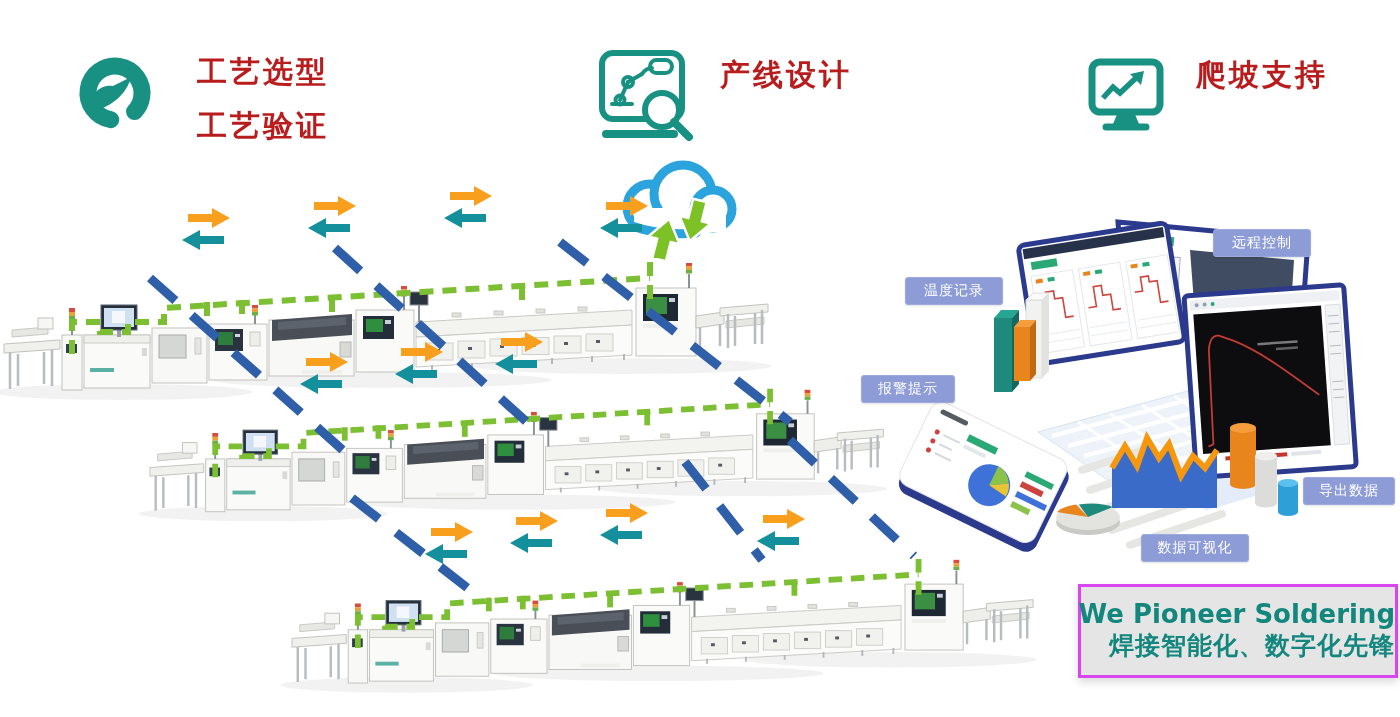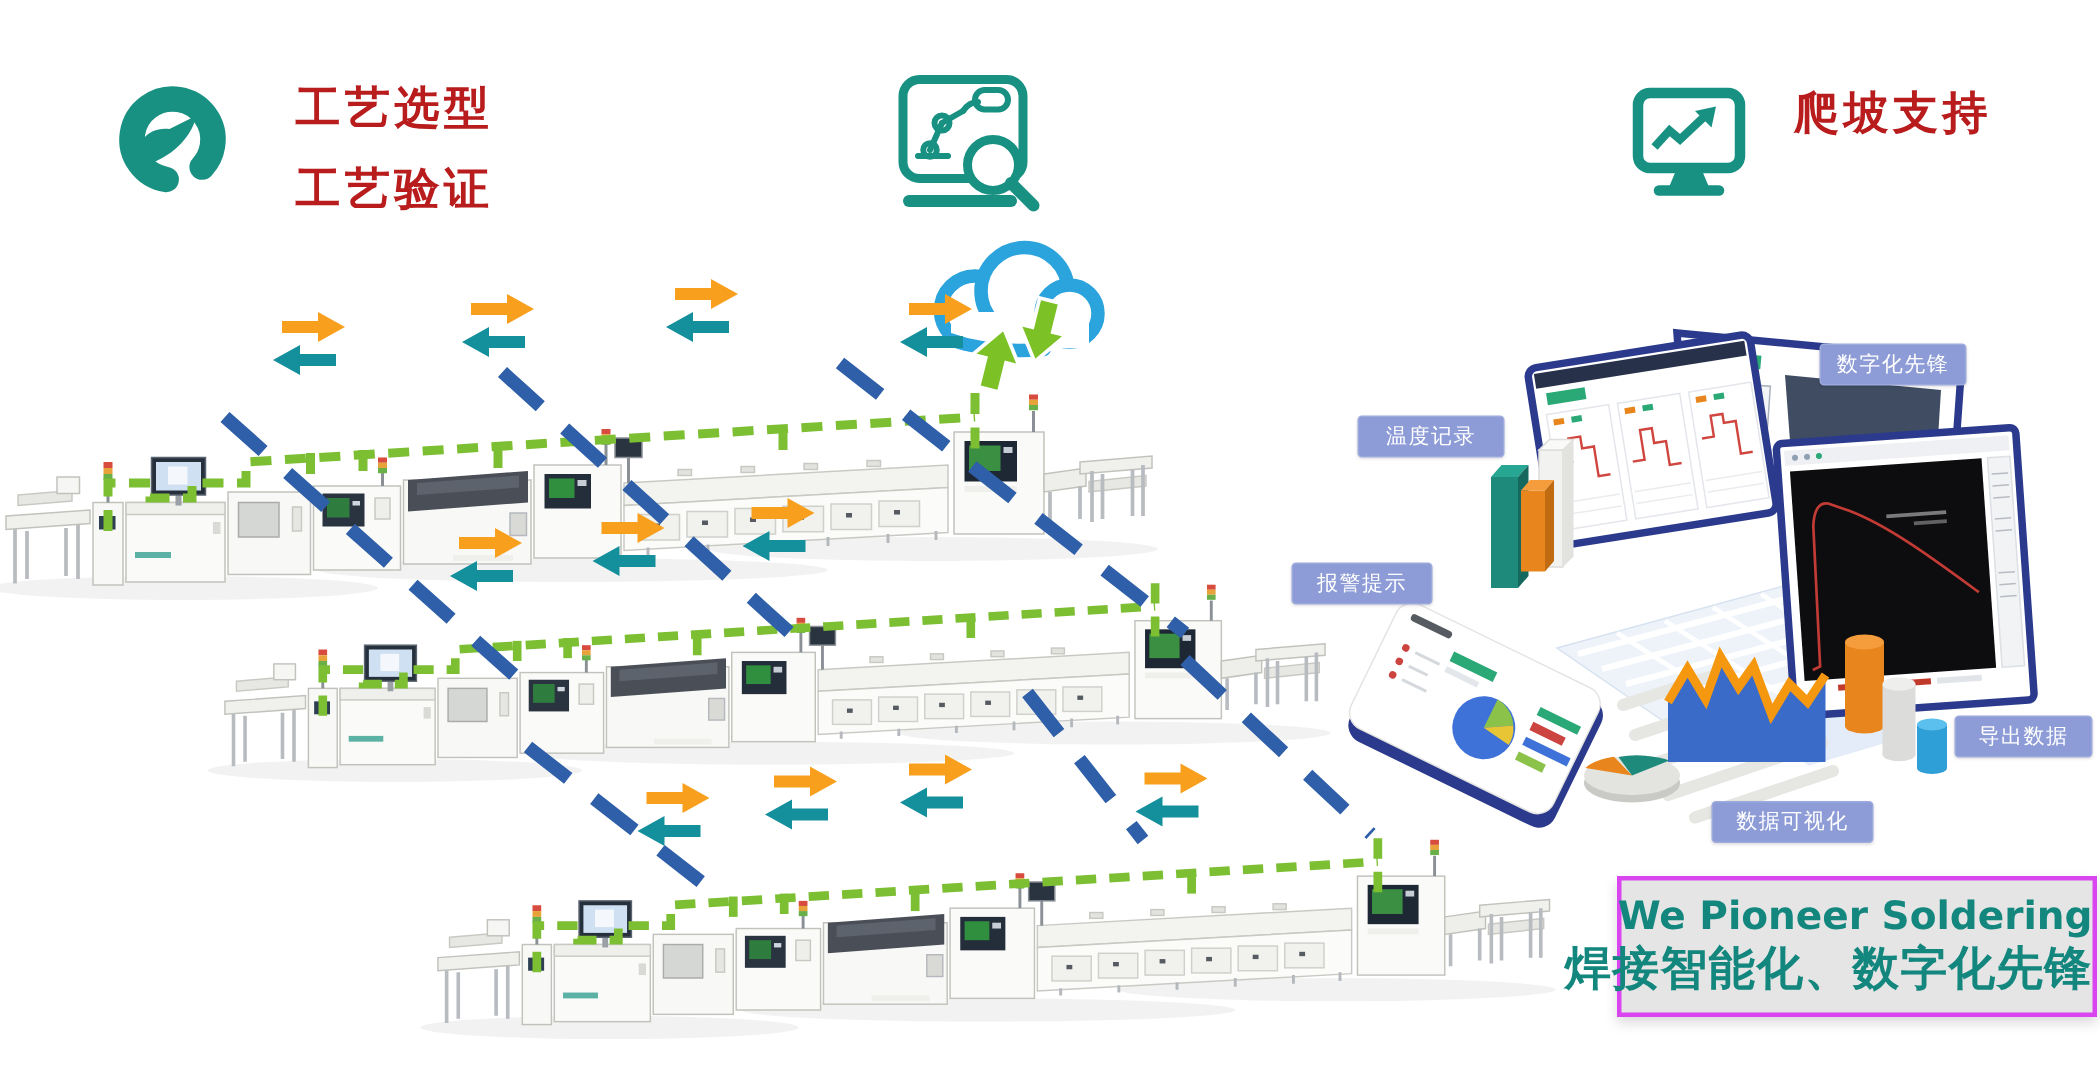--- a/index.html
+++ b/index.html
@@ -7,21 +7,21 @@
           font-family:"DejaVu Sans","Liberation Sans",sans-serif;}
   #art{position:absolute;left:0;top:0;}
   .feature-label{position:absolute;font-size:30px;font-weight:600;color:#b91c1c;letter-spacing:3px;white-space:nowrap;}
   .badge{position:absolute;background:#8d9cd6;border:1px solid #9daade;color:#ffffff;font-size:14px;
          letter-spacing:1px;border-radius:3px;display:flex;align-items:center;justify-content:center;
          white-space:nowrap;box-shadow:0 1px 2px rgba(0,0,0,.12);}
   .banner{position:absolute;left:1078px;top:584px;width:314px;height:88px;background:#e5e5e5;
           border:3px solid #d946ef;box-shadow:0 4px 8px rgba(0,0,0,.15);display:flex;flex-direction:column;
           align-items:flex-end;justify-content:center;text-align:center;}
   .banner .l1{color:#13877e;font-size:26px;font-weight:800;line-height:1.15;white-space:nowrap;}
-  .banner .l2{color:#13877e;font-size:31px;font-weight:700;line-height:1.25;white-space:nowrap;letter-spacing:1px;margin-left:20px;}
+  .banner .l2{color:#13877e;font-size:25px;font-weight:700;line-height:1.25;white-space:nowrap;letter-spacing:1px;margin-left:20px;}
   .feature-icon{position:absolute;}
 </style>
 </head>
 <body>
 
 <div id="canvas">
 
 <svg id="art" width="1400" height="717" viewBox="0 0 1400 717">
   <defs>
 
@@ -352,32 +352,33 @@
       <path d="M24,52 L32,34"></path>
       <path d="M32,34 L46,26"></path>
       <circle cx="24" cy="52" r="4.5"></circle>
       <circle cx="32" cy="34" r="5"></circle>
       <path d="M46,26 q4,-6 10,-6"></path>
       <rect x="54" y="12" width="22" height="13" rx="6.5"></rect>
     </g>
     <circle cx="66" cy="62" r="17" fill="#ffffff" stroke="#189182" stroke-width="6"></circle>
     <path d="M78,74 L93,89" stroke="#189182" stroke-width="8" stroke-linecap="round"></path>
   </svg>
+  <div class="feature-label" style="left:720px;top:55px">产线设计</div>
 
   <svg class="feature-icon" style="left:1086px;top:56px" width="80" height="80" viewBox="0 0 80 80">
     <rect x="6" y="6" width="68" height="50" rx="8" fill="#ffffff" stroke="#189182" stroke-width="7"></rect>
     <polygon points="32,56 48,56 53,68 27,68" fill="#189182"></polygon>
     <path d="M20,71 H60" stroke="#189182" stroke-width="7" stroke-linecap="round"></path>
     <polyline points="17,42 27,31 34,37 51,21" stroke="#189182" stroke-width="5.5" fill="none"></polyline>
     <polygon points="44,18 58,15 55,29" fill="#189182"></polygon>
   </svg>
   <div class="feature-label" style="left:1196px;top:55px">爬坡支持</div>
 
   <div class="badge" style="left:905px;top:277px;width:96px;height:26px">温度记录</div>
-  <div class="badge" style="left:1213px;top:229px;width:96px;height:26px">数字化先锋</div>
+  <div class="badge" style="left:1213px;top:229px;width:96px;height:26px">远程控制</div>
   <div class="badge" style="left:861px;top:375px;width:92px;height:26px">报警提示</div>
   <div class="badge" style="left:1303px;top:477px;width:90px;height:26px">导出数据</div>
   <div class="badge" style="left:1141px;top:534px;width:106px;height:26px">数据可视化</div>
 
   <div class="banner">
     <div class="l1">We Pioneer Soldering</div>
     <div class="l2">焊接智能化、数字化先锋</div>
   </div>
 
 </div>

